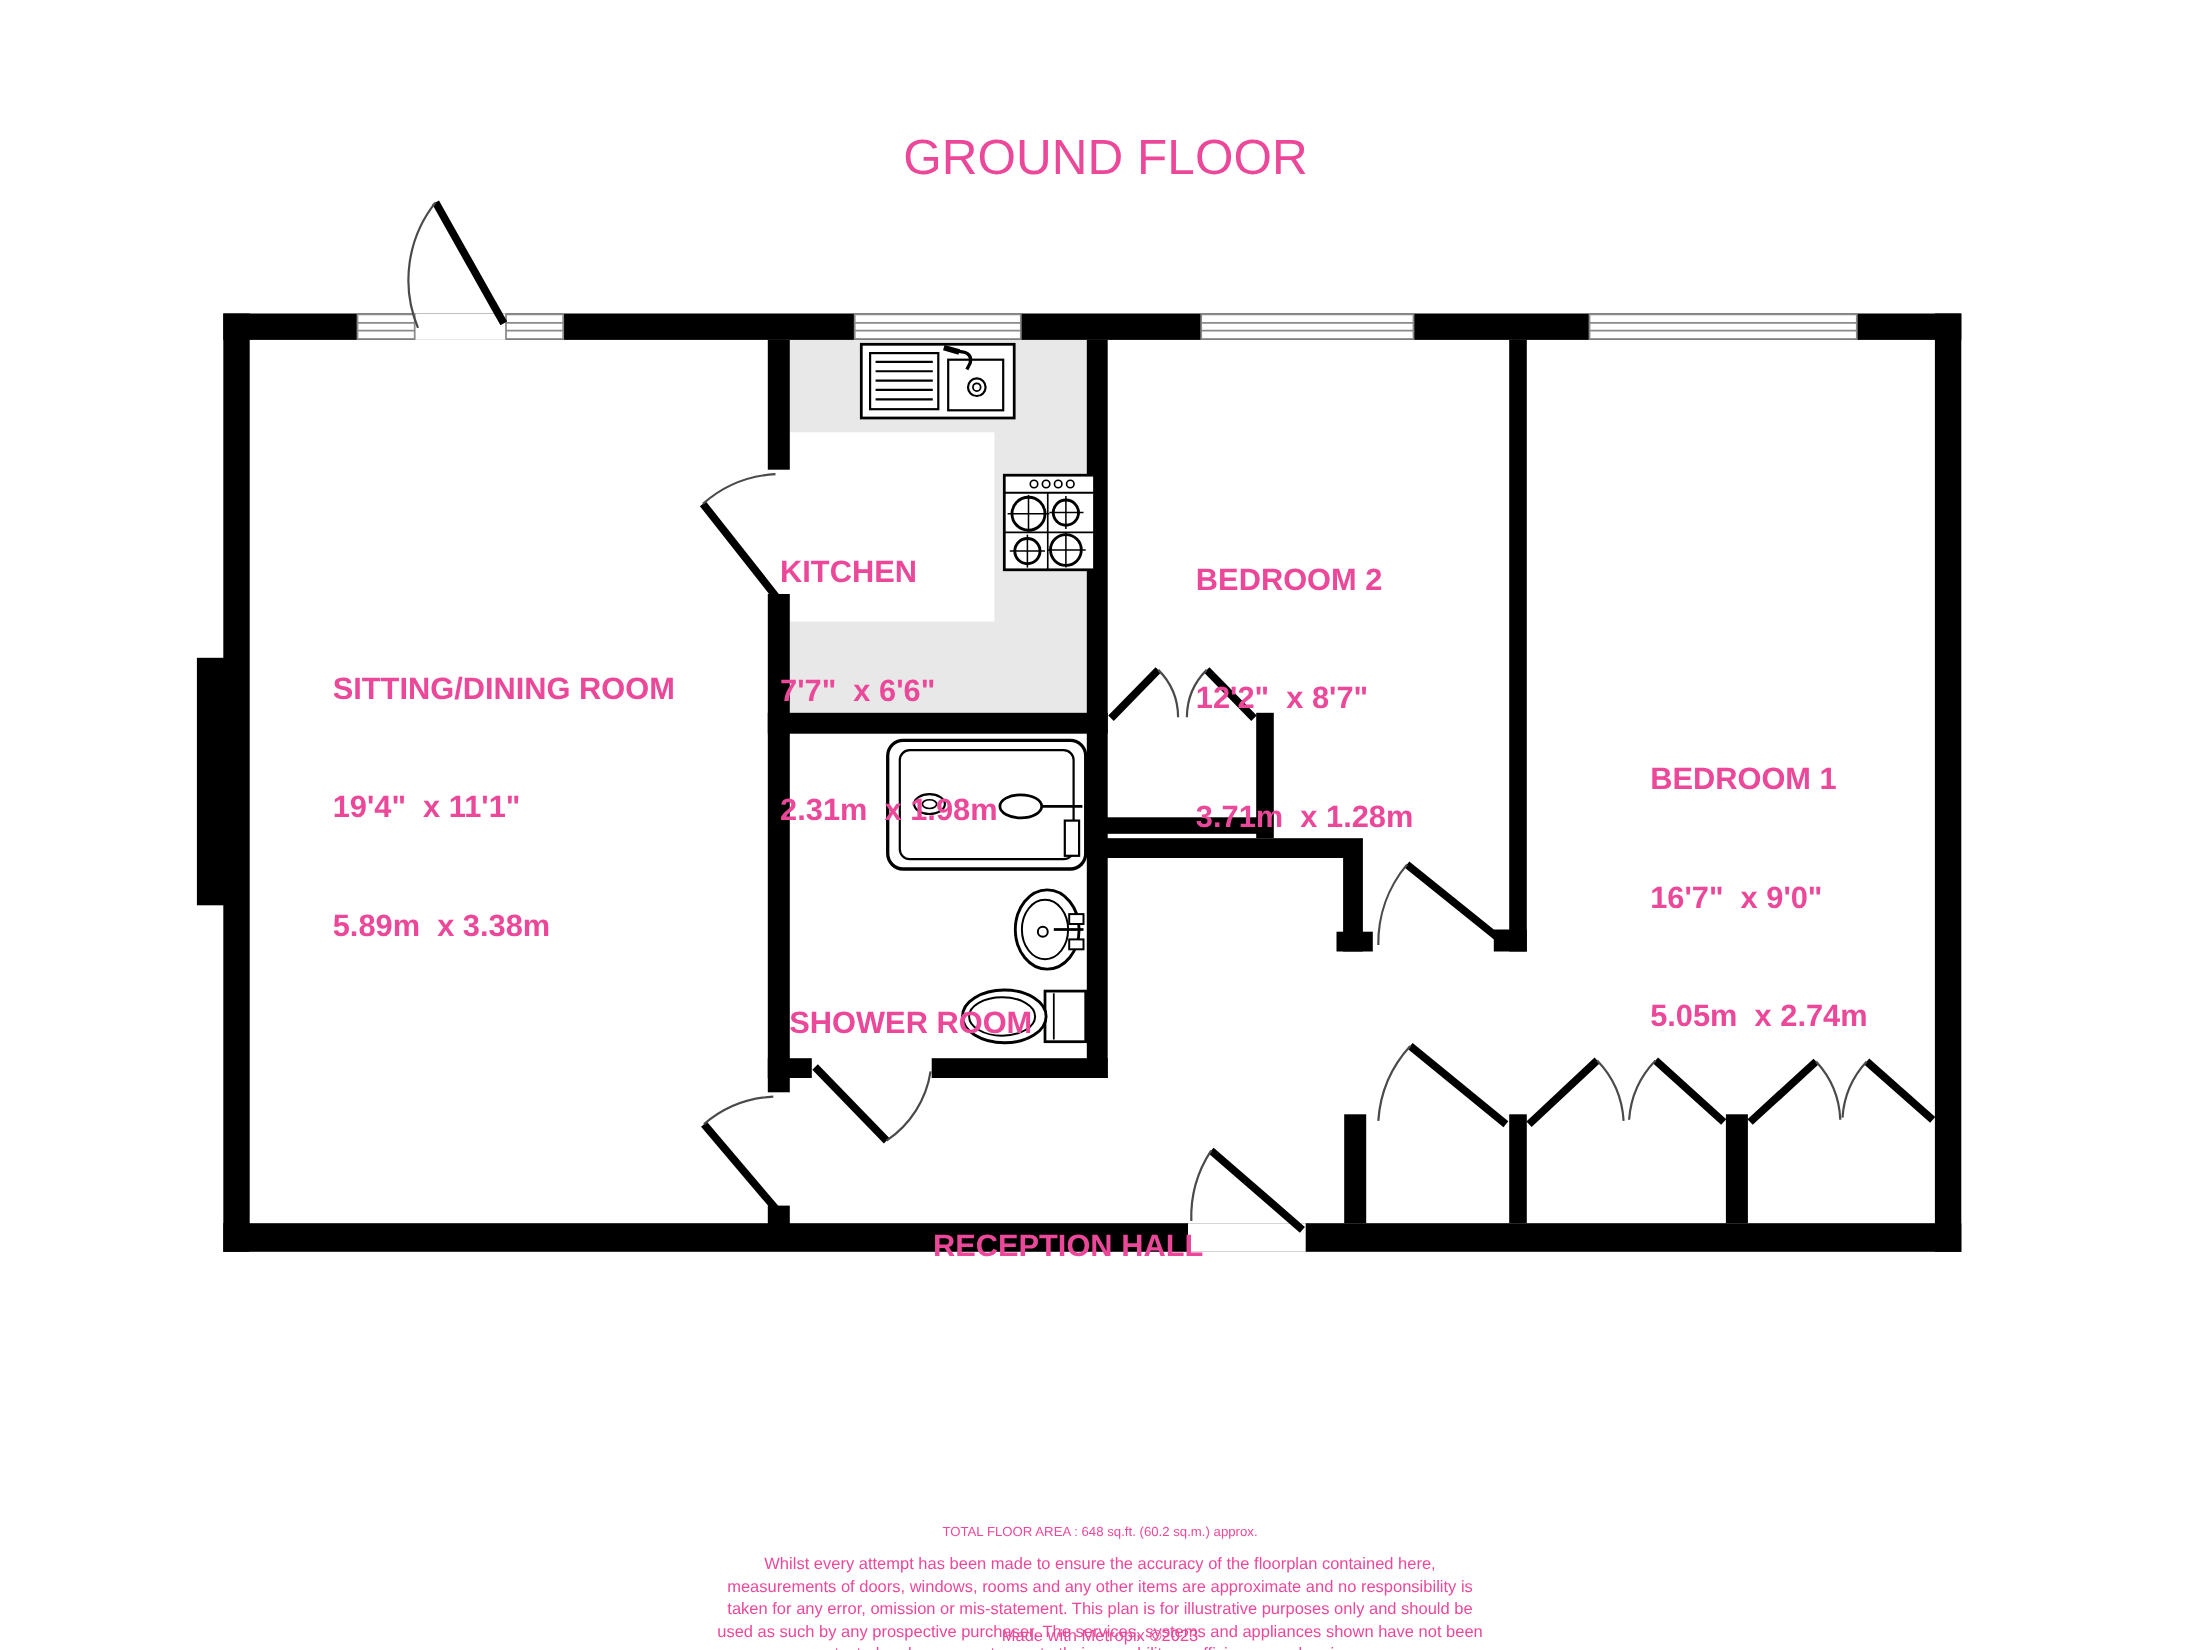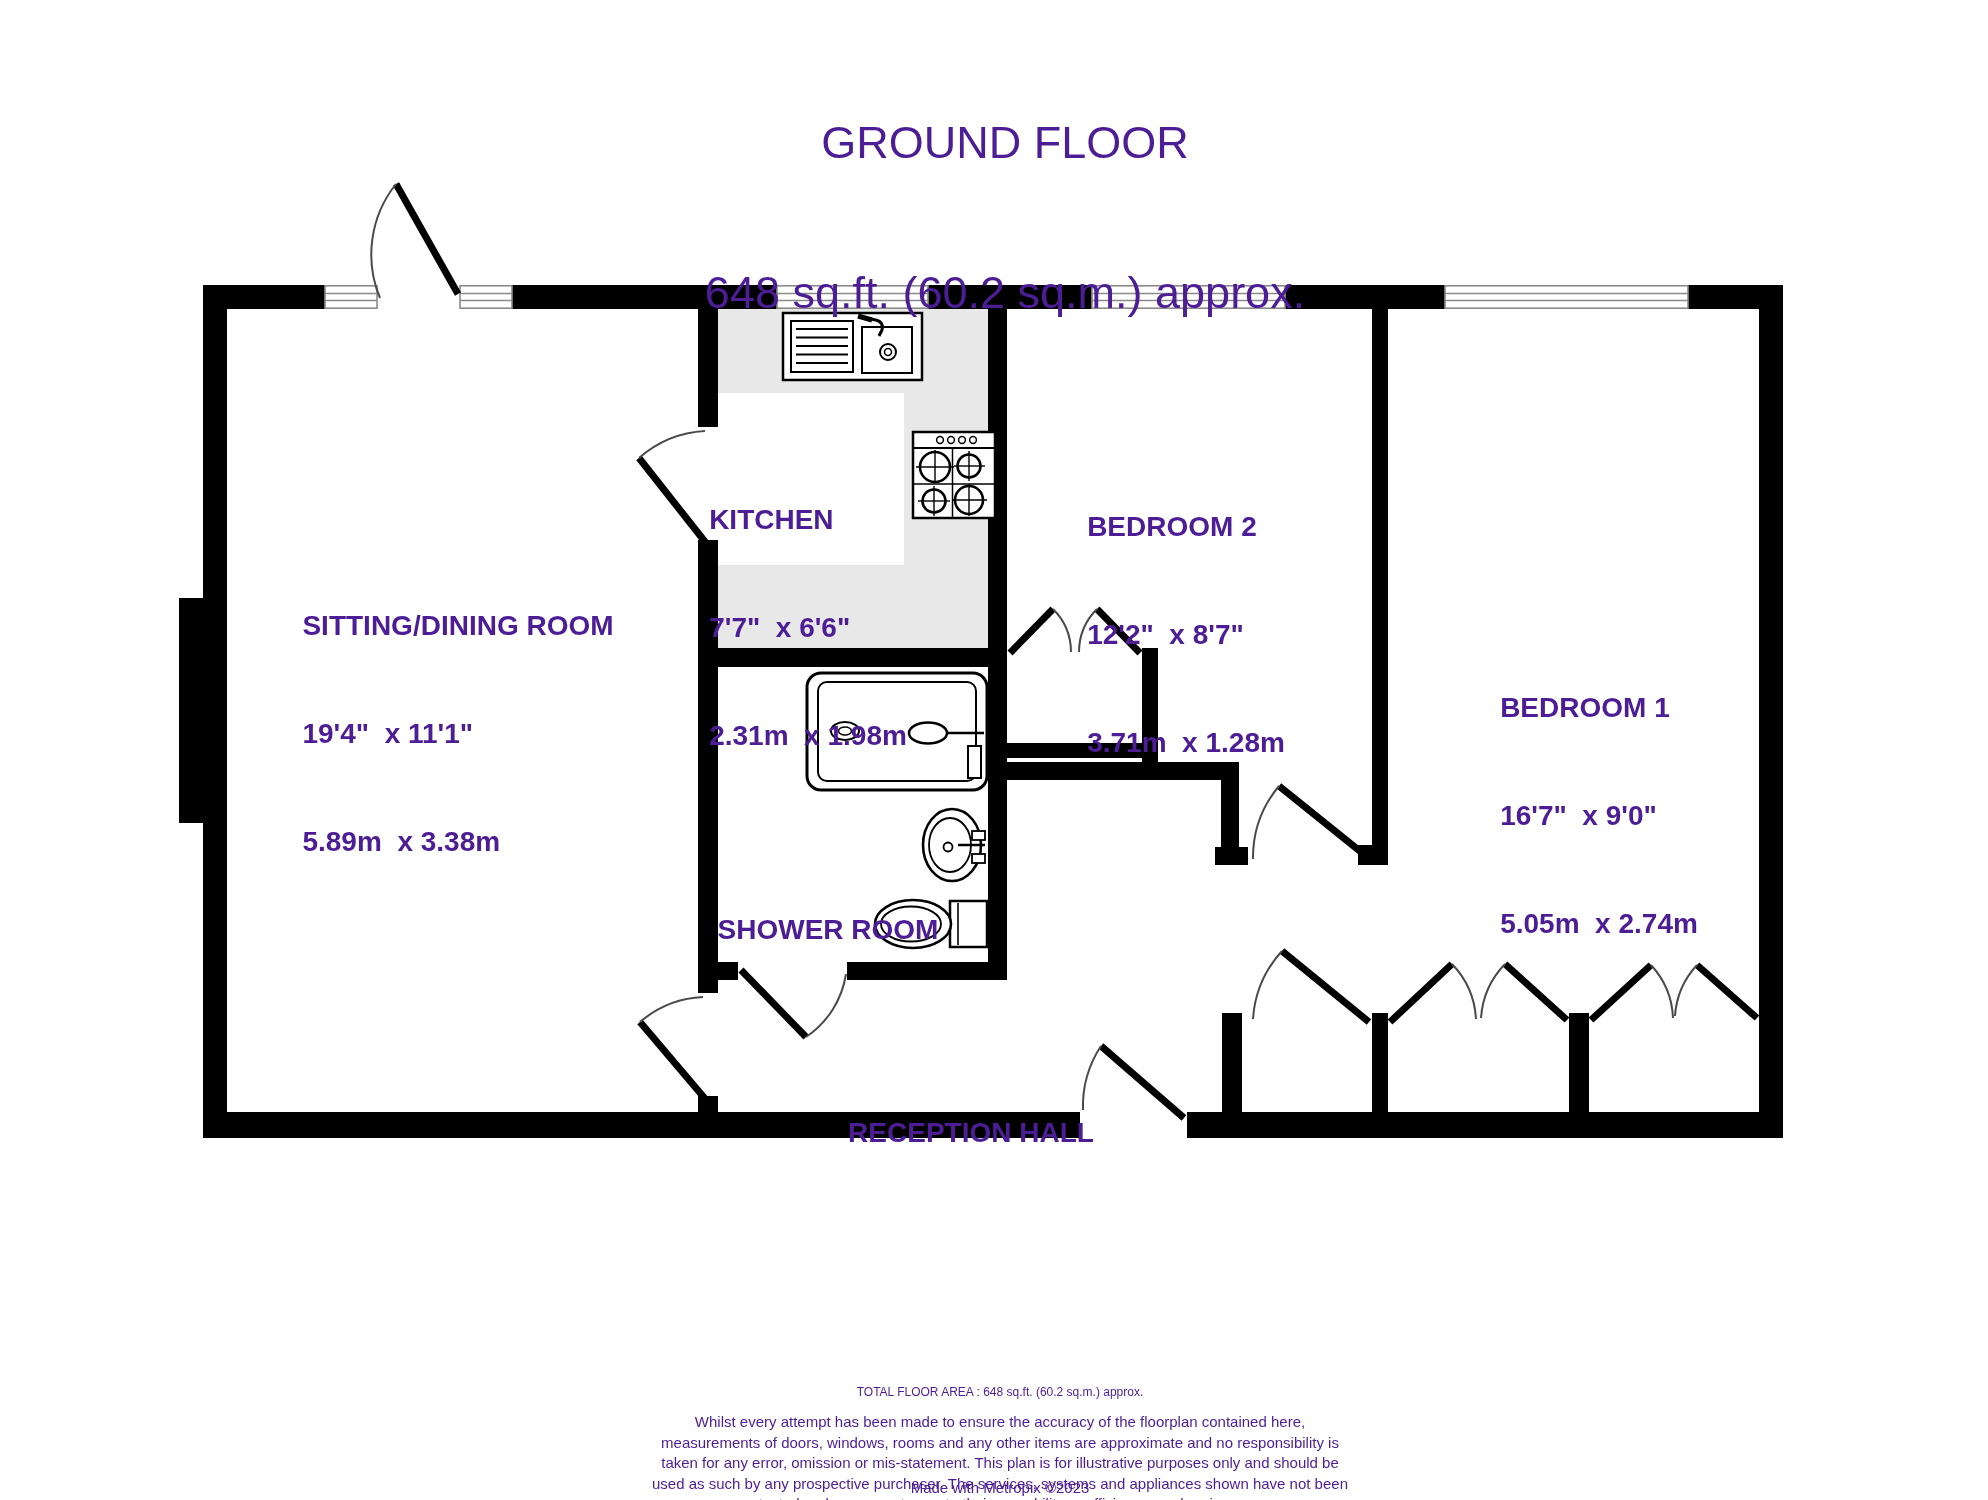--- a/index.html
+++ b/index.html
@@ -1,19 +1,19 @@
 <!DOCTYPE html>
 <html><head>
 <meta charset="utf-8">
 <style>
   html,body{margin:0;padding:0;background:#fff;}
   .canvas{position:relative;width:1988px;height:1500px;background:#ffffff;
           font-family:"Liberation Sans", sans-serif;overflow:hidden;}
   .plan-svg{position:absolute;left:0;top:0;}
-  .txt{position:absolute;color:#4c1d95;}
+  .txt{position:absolute;color:#ec4899;}
   .title-block{left:1005px;top:18px;transform:translateX(-50%);
                font-size:45px;line-height:50px;text-align:center;white-space:pre;}
   .room-label{transform:translateX(-50%);font-weight:bold;
               font-size:28px;line-height:36px;white-space:pre;}
   .footer-total{left:1000px;top:1385px;transform:translateX(-50%);
                 font-size:12px;white-space:pre;}
   .footer-disclaimer{left:650px;top:1412px;width:700px;text-align:center;
                      font-size:15px;line-height:20.5px;}
   .footer-credit{left:1000px;top:1479px;transform:translateX(-50%);font-size:15px;}
   .wall{fill:#000;}
@@ -199,21 +199,20 @@
         <path class="leaf" d="M1591,1020 L1651,965"></path>
         <path class="arc" d="M1651,965 A83,83 0 0 1 1673,1018"></path>
         <path class="leaf" d="M1757,1018 L1697,965"></path>
         <path class="arc" d="M1697,965 A83,83 0 0 0 1675,1016"></path>
       </g>
     </g>
   </svg>
 
   <div class="txt title-block">
     <div>GROUND FLOOR</div>
-    <div>648 sq.ft. (60.2 sq.m.) approx.</div>
   </div>
 
   <div class="txt room-label" style="left:458px;top:536px;">
     <div>SITTING/DINING ROOM</div>
     <div>19'4"  x 11'1"</div>
     <div>5.89m  x 3.38m</div>
   </div>
 
   <div class="txt room-label" style="left:808px;top:430px;">
     <div>KITCHEN</div>

